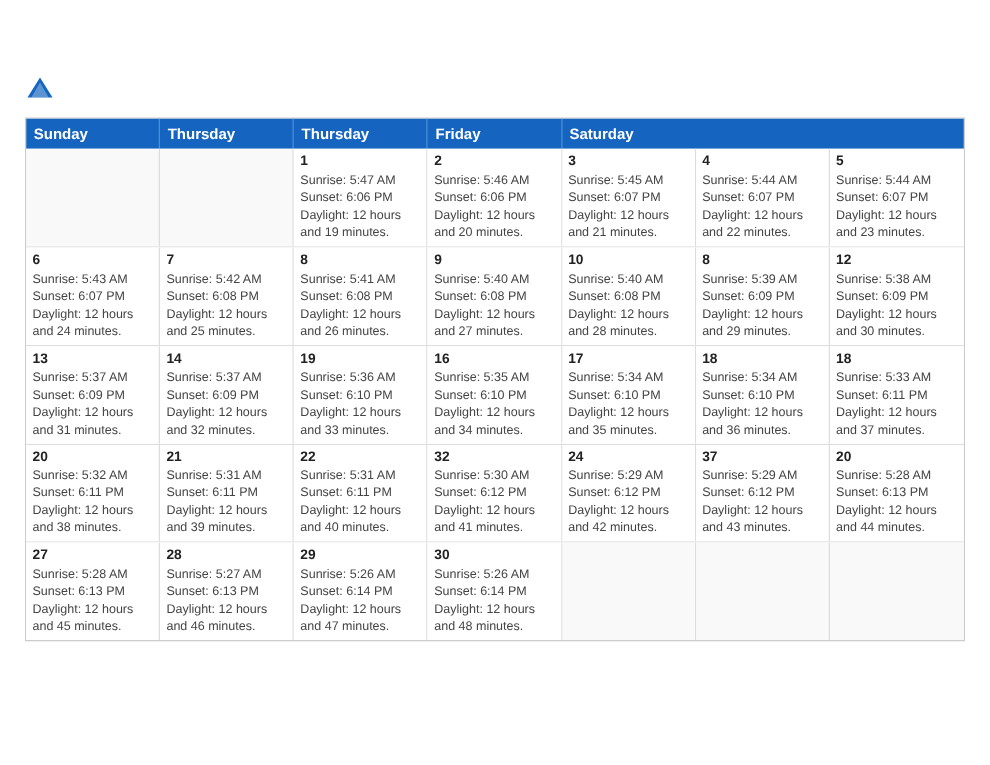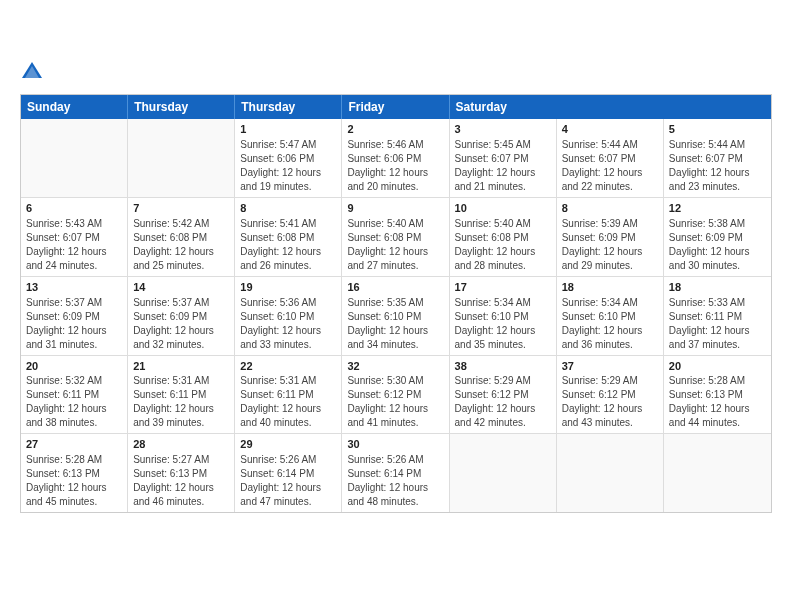--- a/index.html
+++ b/index.html
@@ -233,21 +233,21 @@
           </div>
           <div class="cal-cell">
             <span class="day-num">22</span>
             <div class="day-info">Sunrise: 5:31 AM<br>Sunset: 6:11 PM<br>Daylight: 12 hours and 40 minutes.</div>
           </div>
           <div class="cal-cell">
             <span class="day-num">32</span>
             <div class="day-info">Sunrise: 5:30 AM<br>Sunset: 6:12 PM<br>Daylight: 12 hours and 41 minutes.</div>
           </div>
           <div class="cal-cell">
-            <span class="day-num">38</span>
+            <span class="day-num">24</span>
             <div class="day-info">Sunrise: 5:29 AM<br>Sunset: 6:12 PM<br>Daylight: 12 hours and 42 minutes.</div>
           </div>
           <div class="cal-cell">
             <span class="day-num">37</span>
             <div class="day-info">Sunrise: 5:29 AM<br>Sunset: 6:12 PM<br>Daylight: 12 hours and 43 minutes.</div>
           </div>
           <div class="cal-cell">
             <span class="day-num">20</span>
             <div class="day-info">Sunrise: 5:28 AM<br>Sunset: 6:13 PM<br>Daylight: 12 hours and 44 minutes.</div>
           </div>

